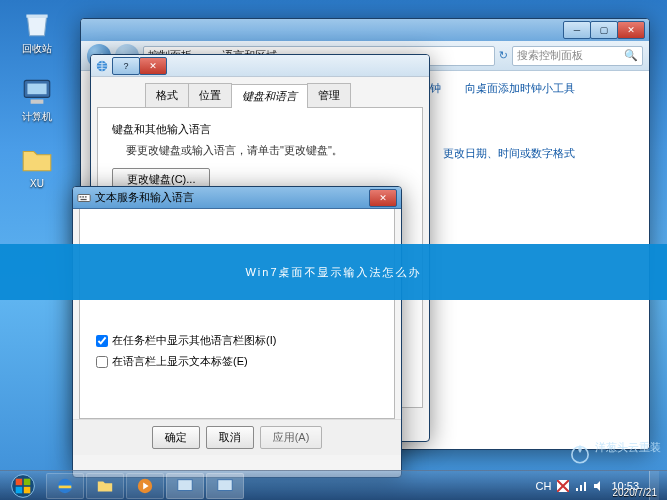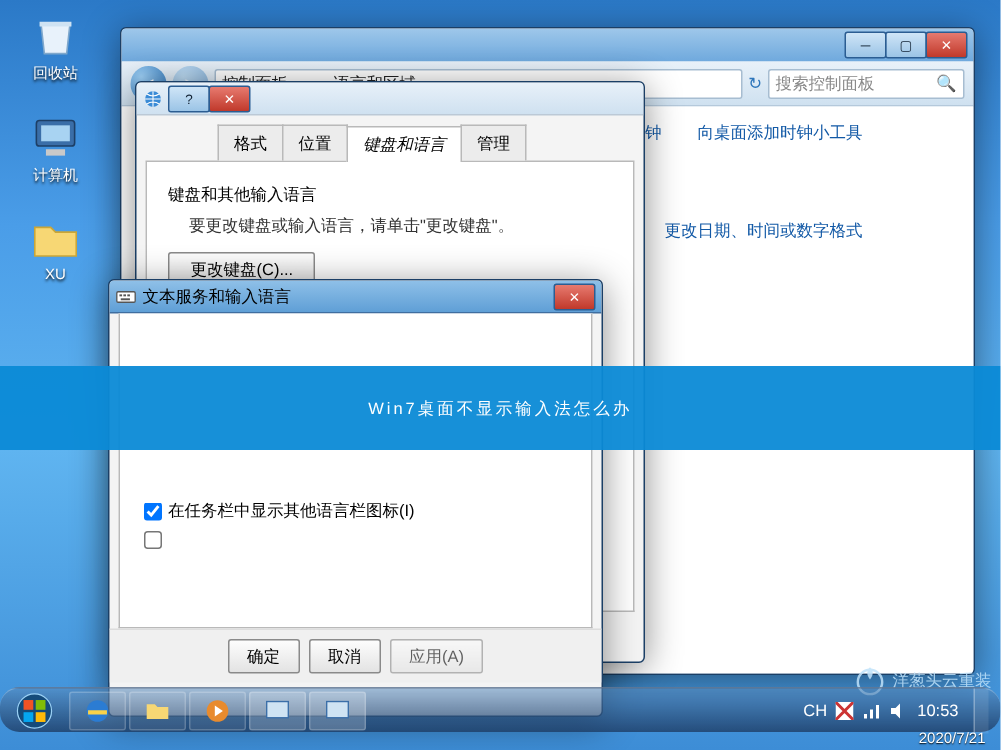--- a/index.html
+++ b/index.html
@@ -55,28 +55,28 @@
 #tswin .panel{background:#fff;margin:0 6px 0 6px;border:1px solid #b9b9b9;border-top:none;height:210px;padding:10px 12px;}
 .chkrow{display:flex;align-items:center;gap:4px;margin:4px 0 6px 4px;font-size:11px;}
 .chkrow input{width:12px;height:12px;}
 #tswin .footer{display:flex;justify-content:center;gap:6px;padding:6px 8px;background:#f0f0f0;border-top:1px solid #ddd;}
 #tswin .footer .button{padding:3px 12px;}
 
 
 .banner{position:absolute;left:0;top:244px;width:667px;height:56px;background:rgba(11,138,214,.95);display:flex;align-items:center;justify-content:center;color:#fff;font-size:30px;font-weight:500;letter-spacing:2px;}
 
 
-.wm{position:absolute;right:6px;bottom:34px;display:flex;align-items:center;color:#bfe2fa;opacity:.85;font-size:13px;}
+.wm{position:absolute;right:6px;bottom:34px;display:flex;color:#bfe2fa;opacity:.85;font-size:13px;}
 .wm svg{width:26px;height:26px;margin-right:2px;}
 
 
 .date{position:absolute;right:10px;bottom:2px;color:#fff;font-size:10px;text-shadow:0 1px 1px #000;}
 
 
-.taskbar{position:absolute;left:0;bottom:12px;width:667px;height:30px;background:linear-gradient(to bottom,rgba(90,140,190,.55),rgba(30,60,100,.8));border-top:1px solid rgba(255,255,255,.25);display:flex;align-items:center;padding:0 4px;border-radius:13px;}
+.taskbar{position:absolute;left:0;bottom:0;width:667px;height:30px;background:linear-gradient(to bottom,rgba(90,140,190,.55),rgba(30,60,100,.8));border-top:1px solid rgba(255,255,255,.25);display:flex;align-items:center;padding:0 4px;}
 .start{width:38px;height:26px;display:flex;align-items:center;justify-content:center;}
 .start svg{width:26px;height:26px;}
 .tb-items{display:flex;gap:2px;margin-left:4px;}
 .tb-item{width:38px;height:26px;border:1px solid rgba(255,255,255,.2);border-radius:2px;background:rgba(255,255,255,.08);display:flex;align-items:center;justify-content:center;}
 .tb-item svg{width:18px;height:18px;}
 .tray{margin-left:auto;display:flex;align-items:center;gap:6px;color:#fff;font-size:10px;padding-right:4px;}
 .tray svg{width:12px;height:12px;}
 .showdesk{width:10px;height:30px;border-left:1px solid rgba(255,255,255,.3);background:rgba(255,255,255,.1);margin-left:4px;}
 </style>
 </head>
@@ -189,20 +189,21 @@
   </div>
  </div>
  <div class="panel">
   <div style="height:110px"></div>
   <label class="chkrow">
    <input type="checkbox" checked="" style="">
    <span>在任务栏中显示其他语言栏图标(I)</span>
   </label>
   <label class="chkrow">
    <input type="checkbox" style="">
+   <span>在语言栏上显示文本标签(E)</span>
   </label>
  </div>
  <div class="footer">
   <span class="button">确定</span>
   <span class="button">取消</span>
   <span class="button" style="opacity:.6">应用(A)</span>
  </div>
 </div>
 
 <div class="banner">

